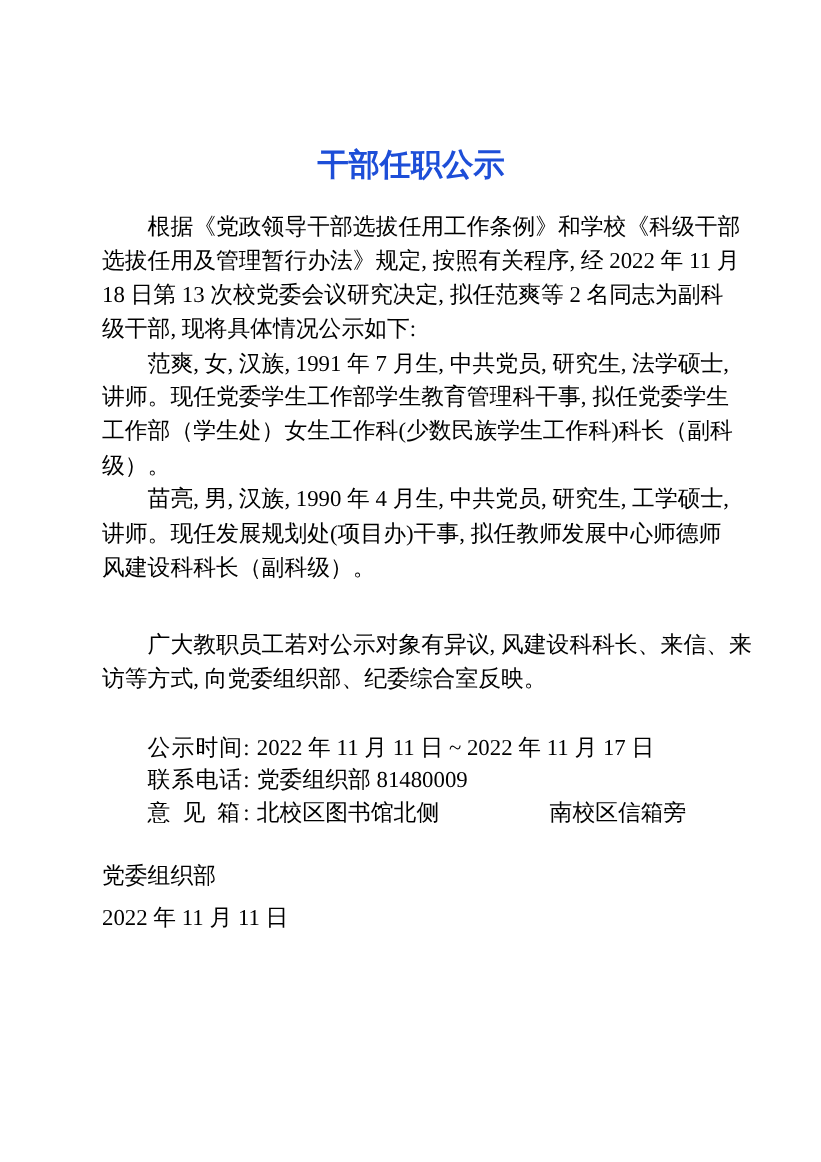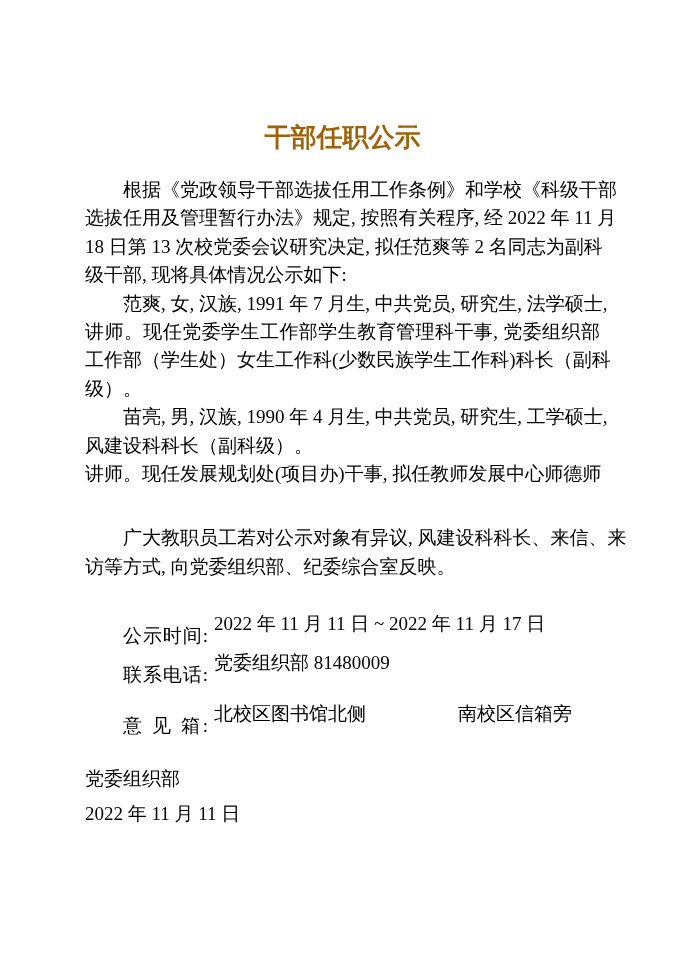--- a/index.html
+++ b/index.html
@@ -20,21 +20,21 @@
     font-family: "Liberation Serif", "DejaVu Serif", serif;
     font-size: 19px;
   }
   .title {
     font-family: "Liberation Sans", "DejaVu Sans", sans-serif;
     font-weight: 700;
     font-size: 26px;
     line-height: 34px;
     text-align: center;
     margin: 0 0 22px 0;
-    color: #a16207;
+    color: #1d4ed8;
   }
   .para { margin: 0; line-height: 28.4px; }
   .ln {
     text-align: justify;
     text-align-last: justify;
     white-space: nowrap;
   }
   .ln.end {
     text-align-last: left;
     text-align: left;
@@ -47,21 +47,20 @@
     padding-left: 38px;
     line-height: 27px;
   }
   .c-row { display: flex; }
   .c-label {
     display: inline-block;
     width: 85px;
     flex: 0 0 85px;
     text-align: justify;
     text-align-last: justify;
-    margin-top: 12px;
   }
   .c-val { margin-left: 6px; white-space: nowrap; }
   .c-val2 { margin-left: 92px; }
 
   .sig {
     margin-top: 22px;
     line-height: 35px;
     padding-right: 52px;
   }
   .sig-org { padding-right: 35px; }
@@ -75,29 +74,29 @@
 
   <div class="para">
     <div class="ln ind">根据《党政领导干部选拔任用工作条例》和学校《科级干部</div>
     <div class="ln">选拔任用及管理暂行办法》规定, 按照有关程序, 经 2022 年 11 月</div>
     <div class="ln">18 日第 13 次校党委会议研究决定, 拟任范爽等 2 名同志为副科</div>
     <div class="ln end">级干部, 现将具体情况公示如下:</div>
   </div>
 
   <div class="para">
     <div class="ln ind">范爽, 女, 汉族, 1991 年 7 月生, 中共党员, 研究生, 法学硕士,</div>
-    <div class="ln">讲师。现任党委学生工作部学生教育管理科干事, 党委组织部</div>
+    <div class="ln">讲师。现任党委学生工作部学生教育管理科干事, 拟任党委学生</div>
     <div class="ln">工作部（学生处）女生工作科(少数民族学生工作科)科长（副科</div>
     <div class="ln end">级）。</div>
   </div>
 
   <div class="para">
     <div class="ln ind">苗亮, 男, 汉族, 1990 年 4 月生, 中共党员, 研究生, 工学硕士,</div>
+    <div class="ln">讲师。现任发展规划处(项目办)干事, 拟任教师发展中心师德师</div>
     <div class="ln end">风建设科科长（副科级）。</div>
-    <div class="ln">讲师。现任发展规划处(项目办)干事, 拟任教师发展中心师德师</div>
   </div>
 
   <div class="para gap-before">
     <div class="ln ind">广大教职员工若对公示对象有异议, 风建设科科长、来信、来</div>
     <div class="ln end">访等方式, 向党委组织部、纪委综合室反映。</div>
   </div>
 
   <div class="contact">
     <div class="c-row">
       <span class="c-label">公示时间:</span>

